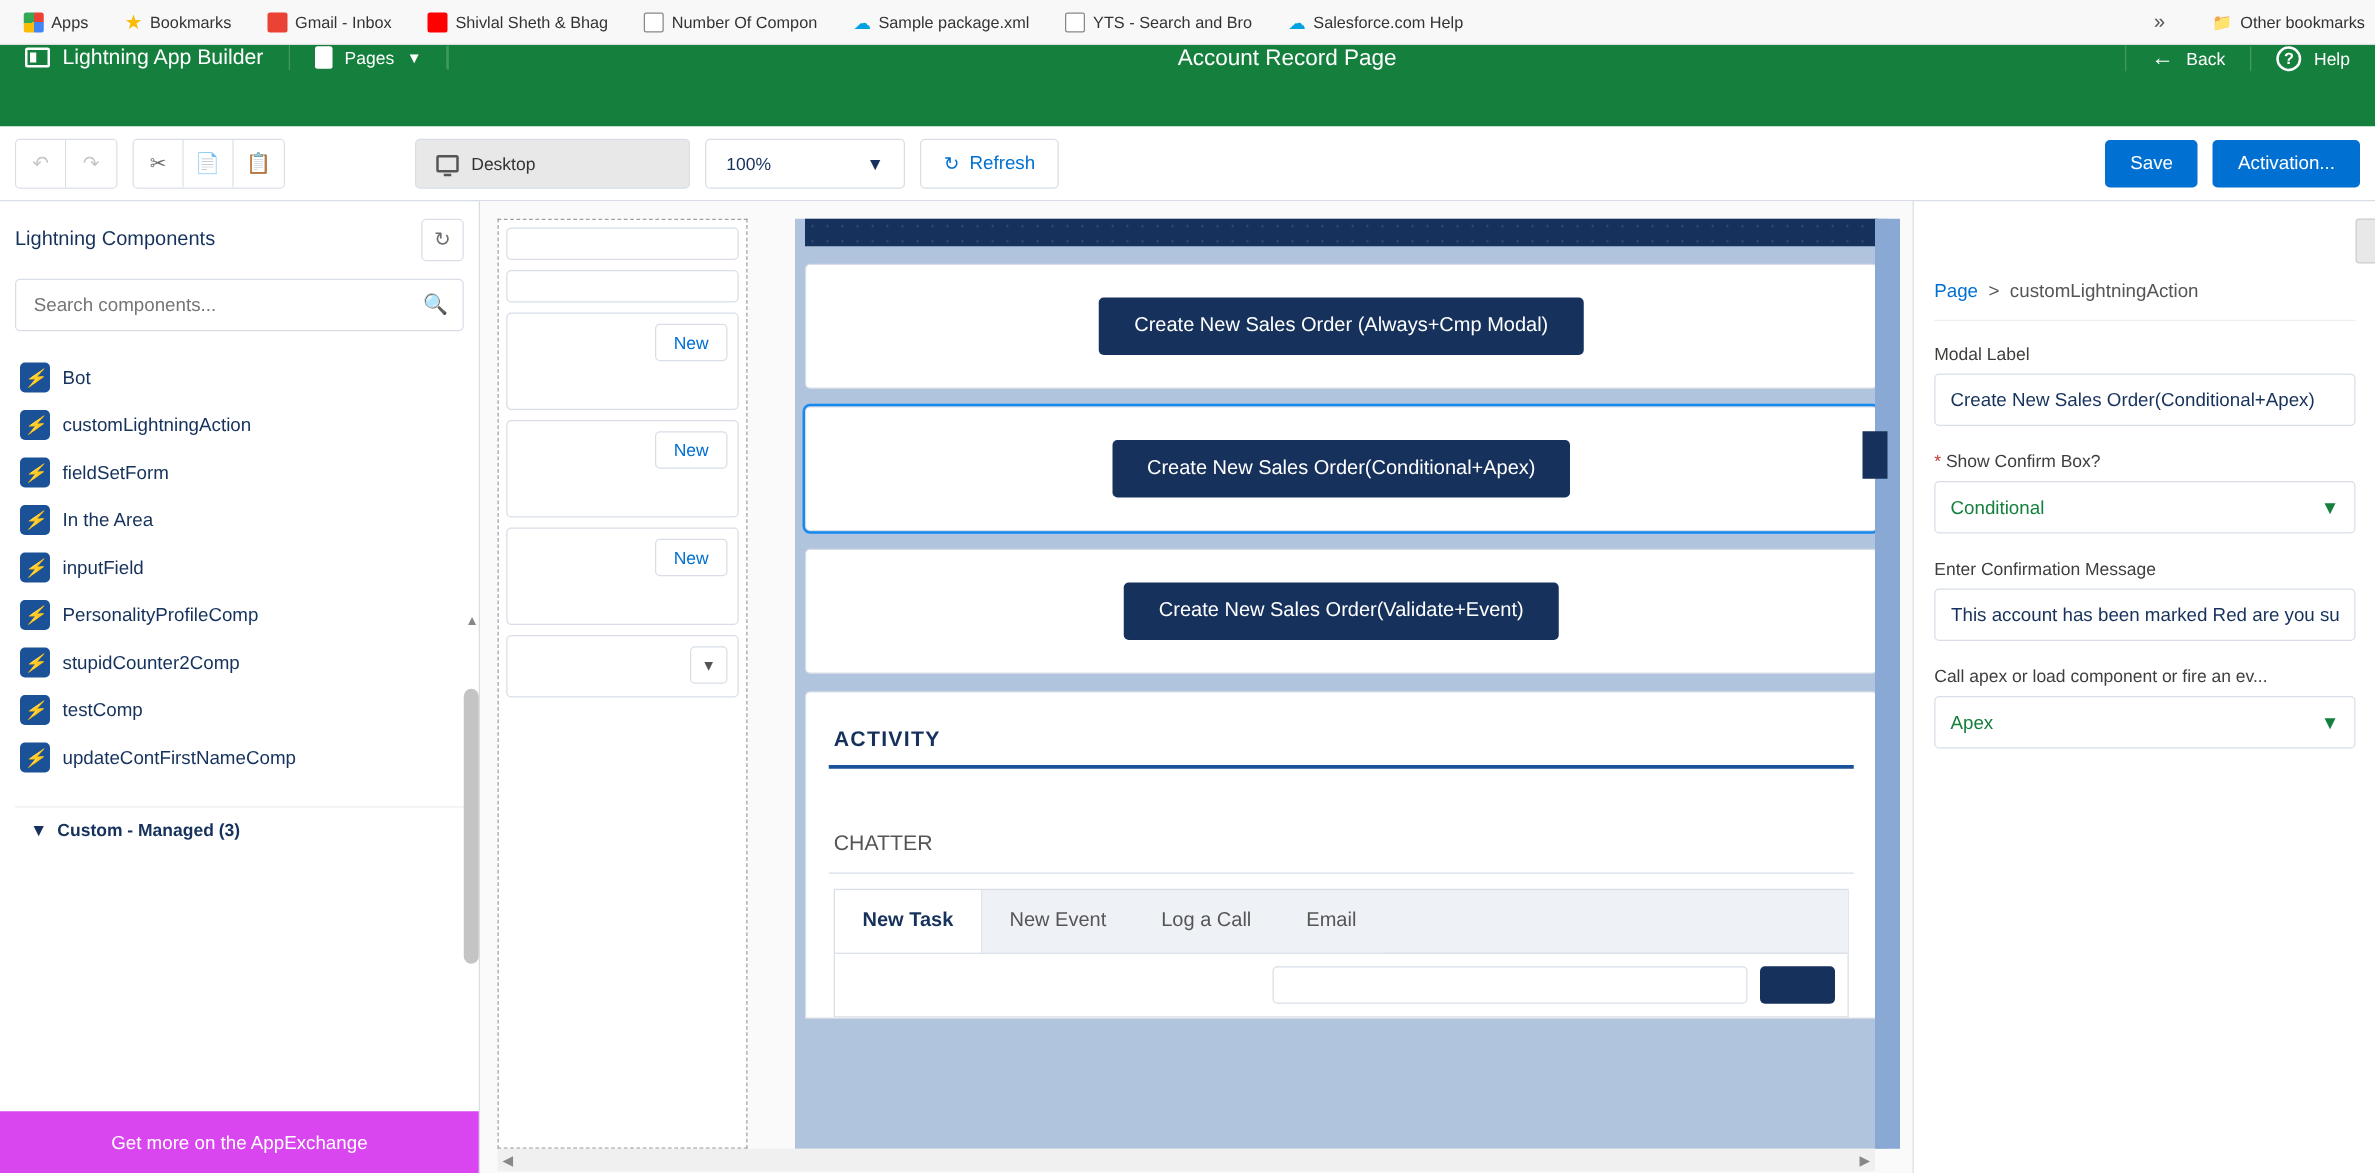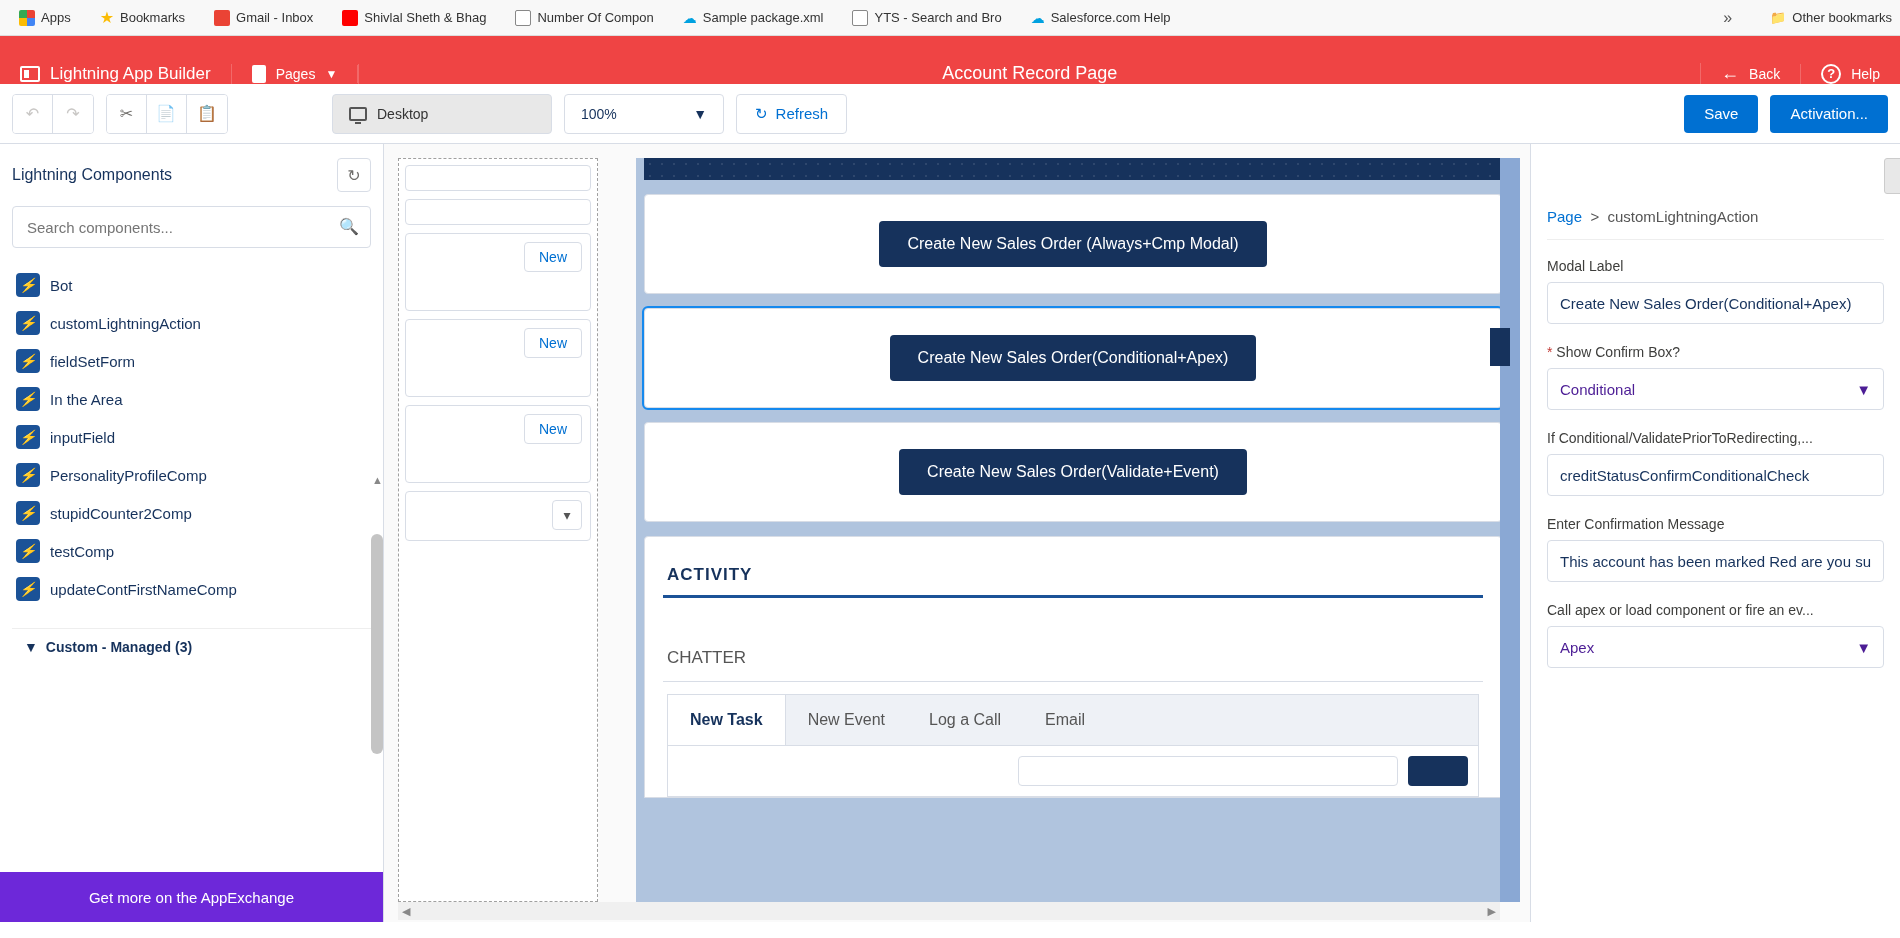--- a/index.html
+++ b/index.html
@@ -12,21 +12,21 @@
 .apps-icon { background: repeating-conic-gradient(#ea4335 0 25%, #4285f4 0 50%, #fbbc05 0 75%, #34a853 0 100%); border-radius: 2px; }
 .star-icon { color: #fbbc05; font-size: 16px; }
 .gmail-icon { background: #ea4335; border-radius: 2px; }
 .yt-icon { background: #ff0000; border-radius: 2px; }
 .doc-icon { border: 1px solid #888; border-radius: 2px; background: #fff; }
 .cloud-icon { color: #00a1e0; font-size: 14px; }
 .chevrons { margin-left: auto; font-size: 16px; color: #555; }
 .folder-icon { color: #d4a94f; }
 
 
-.header { height: 48px; background: #ef4444; color: #fff; display: flex; align-items: flex-end; }
+.header { height: 65px; background: #15803d; color: #fff; display: flex; align-items: flex-start; }
 .header-left { display: flex; align-items: center; border-right: 1px solid rgba(255,255,255,0.2); }
 .hdr-section { display: flex; align-items: center; padding: 0 20px; gap: 10px; border-right: 1px solid rgba(255,255,255,0.2); height: 100%; cursor: pointer; }
 .hdr-section.nobr { border-right: none; }
 .builder-icon { width: 20px; height: 16px; border: 2px solid #fff; border-radius: 2px; position: relative; }
 .builder-icon::before { content: ""; position: absolute; left: 2px; top: 2px; bottom: 2px; width: 5px; background: #fff; }
 .pages-icon { width: 14px; height: 18px; background: #fff; border-radius: 2px; }
 .header-title-area { flex: 1; display: flex; align-items: center; justify-content: center; font-size: 18px; font-weight: 500; }
 .header-right { display: flex; align-items: center; }
 .header-right .hdr-section { border-left: 1px solid rgba(255,255,255,0.2); border-right: none; }
 .chev-down { font-size: 12px; }
@@ -56,21 +56,21 @@
 .lp-header { display: flex; align-items: center; justify-content: space-between; padding: 14px 12px; }
 .lp-title { font-size: 16px; color: #16325c; }
 .lp-refresh { width: 34px; height: 34px; border: 1px solid #d8dde6; border-radius: 4px; background: #fff; cursor: pointer; color: #706e6b; font-size: 16px; display: flex; align-items: center; justify-content: center; }
 .lp-search { margin: 0 12px 12px; position: relative; }
 .lp-search input { width: 100%; height: 42px; border: 1px solid #d8dde6; border-radius: 4px; padding: 0 36px 0 14px; font-size: 15px; }
 .lp-search .search-icon { position: absolute; right: 12px; top: 11px; color: #706e6b; font-size: 16px; }
 .lp-list { flex: 1; overflow-y: auto; padding: 6px 12px; }
 .lp-item { display: flex; align-items: center; gap: 10px; padding: 7px 4px; cursor: grab; color: #16325c; font-size: 15px; }
 .lightning-badge { width: 24px; height: 24px; background: #1b5297; border-radius: 4px; color: #fff; display: flex; align-items: center; justify-content: center; font-size: 14px; font-style: italic; font-weight: bold; }
 .lp-section { display: flex; align-items: center; gap: 8px; padding: 10px 12px; font-weight: 600; color: #16325c; cursor: pointer; border-top: 1px solid #eee; margin-top: 20px; }
-.lp-footer { height: 50px; background: #6d28d9; color: #fff; display: flex; align-items: center; justify-content: center; cursor: pointer; font-size: 15px; }
+.lp-footer { height: 50px; background: #d946ef; color: #fff; display: flex; align-items: center; justify-content: center; cursor: pointer; font-size: 15px; }
 .lp-scroll-thumb { position: absolute; right: 0; top: 390px; width: 12px; height: 220px; background: #c4c4c4; border-radius: 6px; }
 .lp-arrow-up { position: absolute; right: 0; top: 330px; color: #888; font-size: 11px; }
 
 
 .canvas-wrap { flex: 1; background: #fafafa; position: relative; overflow: hidden; }
 .canvas-inner { position: absolute; left: 14px; top: 14px; right: 20px; bottom: 20px; display: flex; gap: 0; }
 .canvas-left-col { width: 200px; border: 1.5px dashed #a0a0a0; padding: 6px; display: flex; flex-direction: column; gap: 8px; background: #fff; }
 .mini-card { border: 1px solid #d8dde6; border-radius: 4px; min-height: 78px; position: relative; }
 .mini-card .new-btn { position: absolute; right: 8px; top: 8px; border: 1px solid #d8dde6; background: #fff; border-radius: 4px; padding: 6px 14px; color: #0070d2; cursor: pointer; font-size: 14px; }
 .mini-dropdown { position: absolute; right: 8px; top: 8px; width: 30px; height: 30px; border: 1px solid #d8dde6; border-radius: 4px; background: #fff; display: flex; align-items: center; justify-content: center; color: #555; cursor: pointer; }
@@ -97,21 +97,21 @@
 .canvas-hscroll { position: absolute; left: 14px; right: 30px; bottom: 2px; height: 18px; background: #f0f0f0; display: flex; align-items: center; justify-content: space-between; padding: 0 4px; color: #888; font-size: 11px; }
 
 
 .right-panel { width: 370px; border-left: 1px solid #d8dde6; padding: 16px; overflow-y: auto; position: relative; }
 .breadcrumb { color: #555; font-size: 15px; margin-bottom: 18px; padding-bottom: 14px; border-bottom: 1px solid #eee; margin-top: 48px; }
 .breadcrumb a { color: #0070d2; text-decoration: none; }
 .rp-field { margin-bottom: 20px; }
 .rp-label { color: #3e3e3c; font-size: 14px; margin-bottom: 8px; display: block; }
 .rp-label .req { color: #c23934; }
 .rp-input { width: 100%; height: 42px; border: 1px solid #d8dde6; border-radius: 4px; padding: 0 12px; font-size: 15px; color: #16325c; }
-.rp-select { width: 100%; height: 42px; border: 1px solid #d8dde6; border-radius: 4px; padding: 0 12px; font-size: 15px; display: flex; align-items: center; justify-content: space-between; background: #fff; cursor: pointer; color: #4c1d95; }
+.rp-select { width: 100%; height: 42px; border: 1px solid #d8dde6; border-radius: 4px; padding: 0 12px; font-size: 15px; display: flex; align-items: center; justify-content: space-between; background: #fff; cursor: pointer; color: #15803d; }
 .right-handle { position: absolute; right: -2px; top: 14px; width: 18px; height: 36px; background: #e8e8e8; border: 1px solid #ccc; border-radius: 3px 0 0 3px; }
 </style>
 </head>
 <body>
 
 <div class="bookmarks-bar">
   <div class="bm-item">
       <span class="bm-icon apps-icon"></span>
       <span>Apps</span>
     </div>
@@ -333,24 +333,20 @@
     </div>
 
     <div class="rp-field">
       <label class="rp-label"><span class="req">*</span> <span>Show Confirm Box?</span></label>
       <div class="rp-select">
         <span>Conditional</span>
         <span>▼</span>
       </div>
     </div>
 
-    <div class="rp-field">
-      <label class="rp-label">If Conditional/ValidatePriorToRedirecting,...</label>
-      <input class="rp-input" value="creditStatusConfirmConditionalCheck" style="">
-    </div>
 
     <div class="rp-field">
       <label class="rp-label">Enter Confirmation Message</label>
       <input class="rp-input" value="This account has been marked Red are you sure" style="">
     </div>
 
     <div class="rp-field">
       <label class="rp-label">Call apex or load component or fire an ev...</label>
       <div class="rp-select">
         <span>Apex</span>

